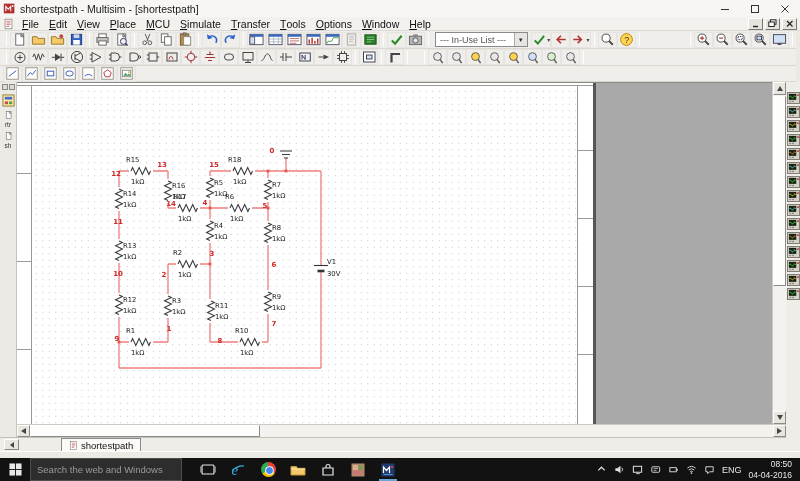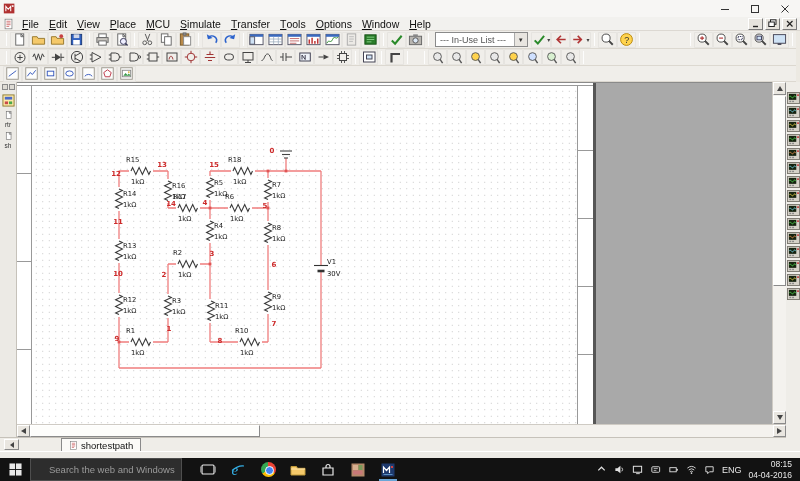--- a/index.html
+++ b/index.html
@@ -56,21 +56,21 @@
 
 .instruments{position:absolute;left:786px;top:82px;width:14px;height:376px;background:#efede8;display:flex;flex-direction:column;align-items:center;padding-top:10px;gap:2px}
 
 .tabs{position:absolute;left:0;top:437px;width:786px;height:14px;background:#efede8;border-top:1px solid #c6c2ba;display:flex;align-items:center}
 .tab-scroll{margin-left:4px;width:15px;height:11px;background:#e9e6e0;border:1px solid;border-color:#fff #8a8a8a #8a8a8a #fff;display:flex;align-items:center;justify-content:center}
 .tab{margin-left:42px;height:13px;background:#fbfaf7;border:1px solid #8a8a8a;border-bottom:none;display:flex;align-items:center;gap:3px;padding:0 7px;font-size:9.5px;color:#111}
 .statusstrip{position:absolute;left:0;top:451px;width:800px;height:7px;background:#eceae5;border-top:1px solid #fff}
 
 .taskbar{position:absolute;left:0;top:458px;width:800px;height:23px;background:#121212;display:flex;align-items:center;color:#ccc}
 .start-btn{width:30px;height:23px;display:flex;align-items:center;justify-content:center}
-.search-box{width:152px;height:23px;background:#2d2d2d;border:1px solid #4e4e4e;color:#9a9a9a;font-size:9.5px;padding-left:18px;outline:none;font-family:"Liberation Sans",sans-serif}
+.search-box{width:152px;height:23px;background:#2d2d2d;border:1px solid #4e4e4e;color:#9a9a9a;font-size:9.5px;padding-left:6px;outline:none;font-family:"Liberation Sans",sans-serif}
 .search-box::placeholder{color:#9a9a9a}
 .task-icons{display:flex;align-items:center;margin-left:14px;gap:6px}
 .task-icon{width:24px;height:23px;display:flex;align-items:center;justify-content:center;position:relative}
 .task-icon.active::after{content:"";position:absolute;left:3px;right:3px;bottom:0;height:2px;background:#6aa6d8}
 .chrome-ball{width:15px;height:15px;border-radius:50%;background:conic-gradient(#ea4335 0 33%,#fbbc05 0 66%,#34a853 0 100%);position:relative}
 .chrome-ball::after{content:"";position:absolute;left:4px;top:4px;width:7px;height:7px;border-radius:50%;background:#4285f4;border:1.5px solid #fff}
 .tray{margin-left:auto;display:flex;align-items:center;gap:7px;padding-right:4px}
 .tray-lang{font-size:9px;color:#e8e8e8}
 .tray-clock{font-size:8.5px;color:#e8e8e8;text-align:right;line-height:1.25;padding-right:4px}
 svg{display:block}
@@ -81,20 +81,21 @@
 <div class="screen">
 
   <div class="titlebar">
     <span>
         <svg width="13" height="13" viewBox="0 0 16 16">
           <rect x="1" y="2" width="13" height="12" fill="#b03030"></rect>
           <path d="M3.5 11.5V5.5l3 3.5 3-3.5v6" stroke="#fff" stroke-width="1.3" fill="none"></path>
           <rect x="11" y="4" width="2" height="2" fill="#fff"></rect>
         </svg>
       </span>
+    <span>shortestpath - Multisim - [shortestpath]</span>
     <div class="win-btns">
       <div class="win-btn">
           <svg width="10" height="10" viewBox="0 0 10 10">
             <path d="M1 5.5h8" stroke="#333" stroke-width="1"></path>
           </svg>
         </div>
       <div class="win-btn">
           <svg width="10" height="10" viewBox="0 0 10 10">
             <rect x="1.5" y="1.5" width="7" height="7" fill="none" stroke="#333"></rect>
           </svg>
@@ -1065,19 +1066,19 @@
             </svg>
           </span>
           <span>
             <svg width="11" height="11" viewBox="0 0 12 12">
               <path d="M2 3h8v5.5H6L4 10.5V8.5H2z" fill="none" stroke="#e0e0e0"></path>
             </svg>
           </span>
         </span>
       <span class="tray-lang">ENG</span>
       <div class="tray-clock">
-        <div>08:15</div>
+        <div>08:50</div>
         <div>04-04-2016</div>
       </div>
     </div>
   </div>
 
 </div>
 
 </body></html>

